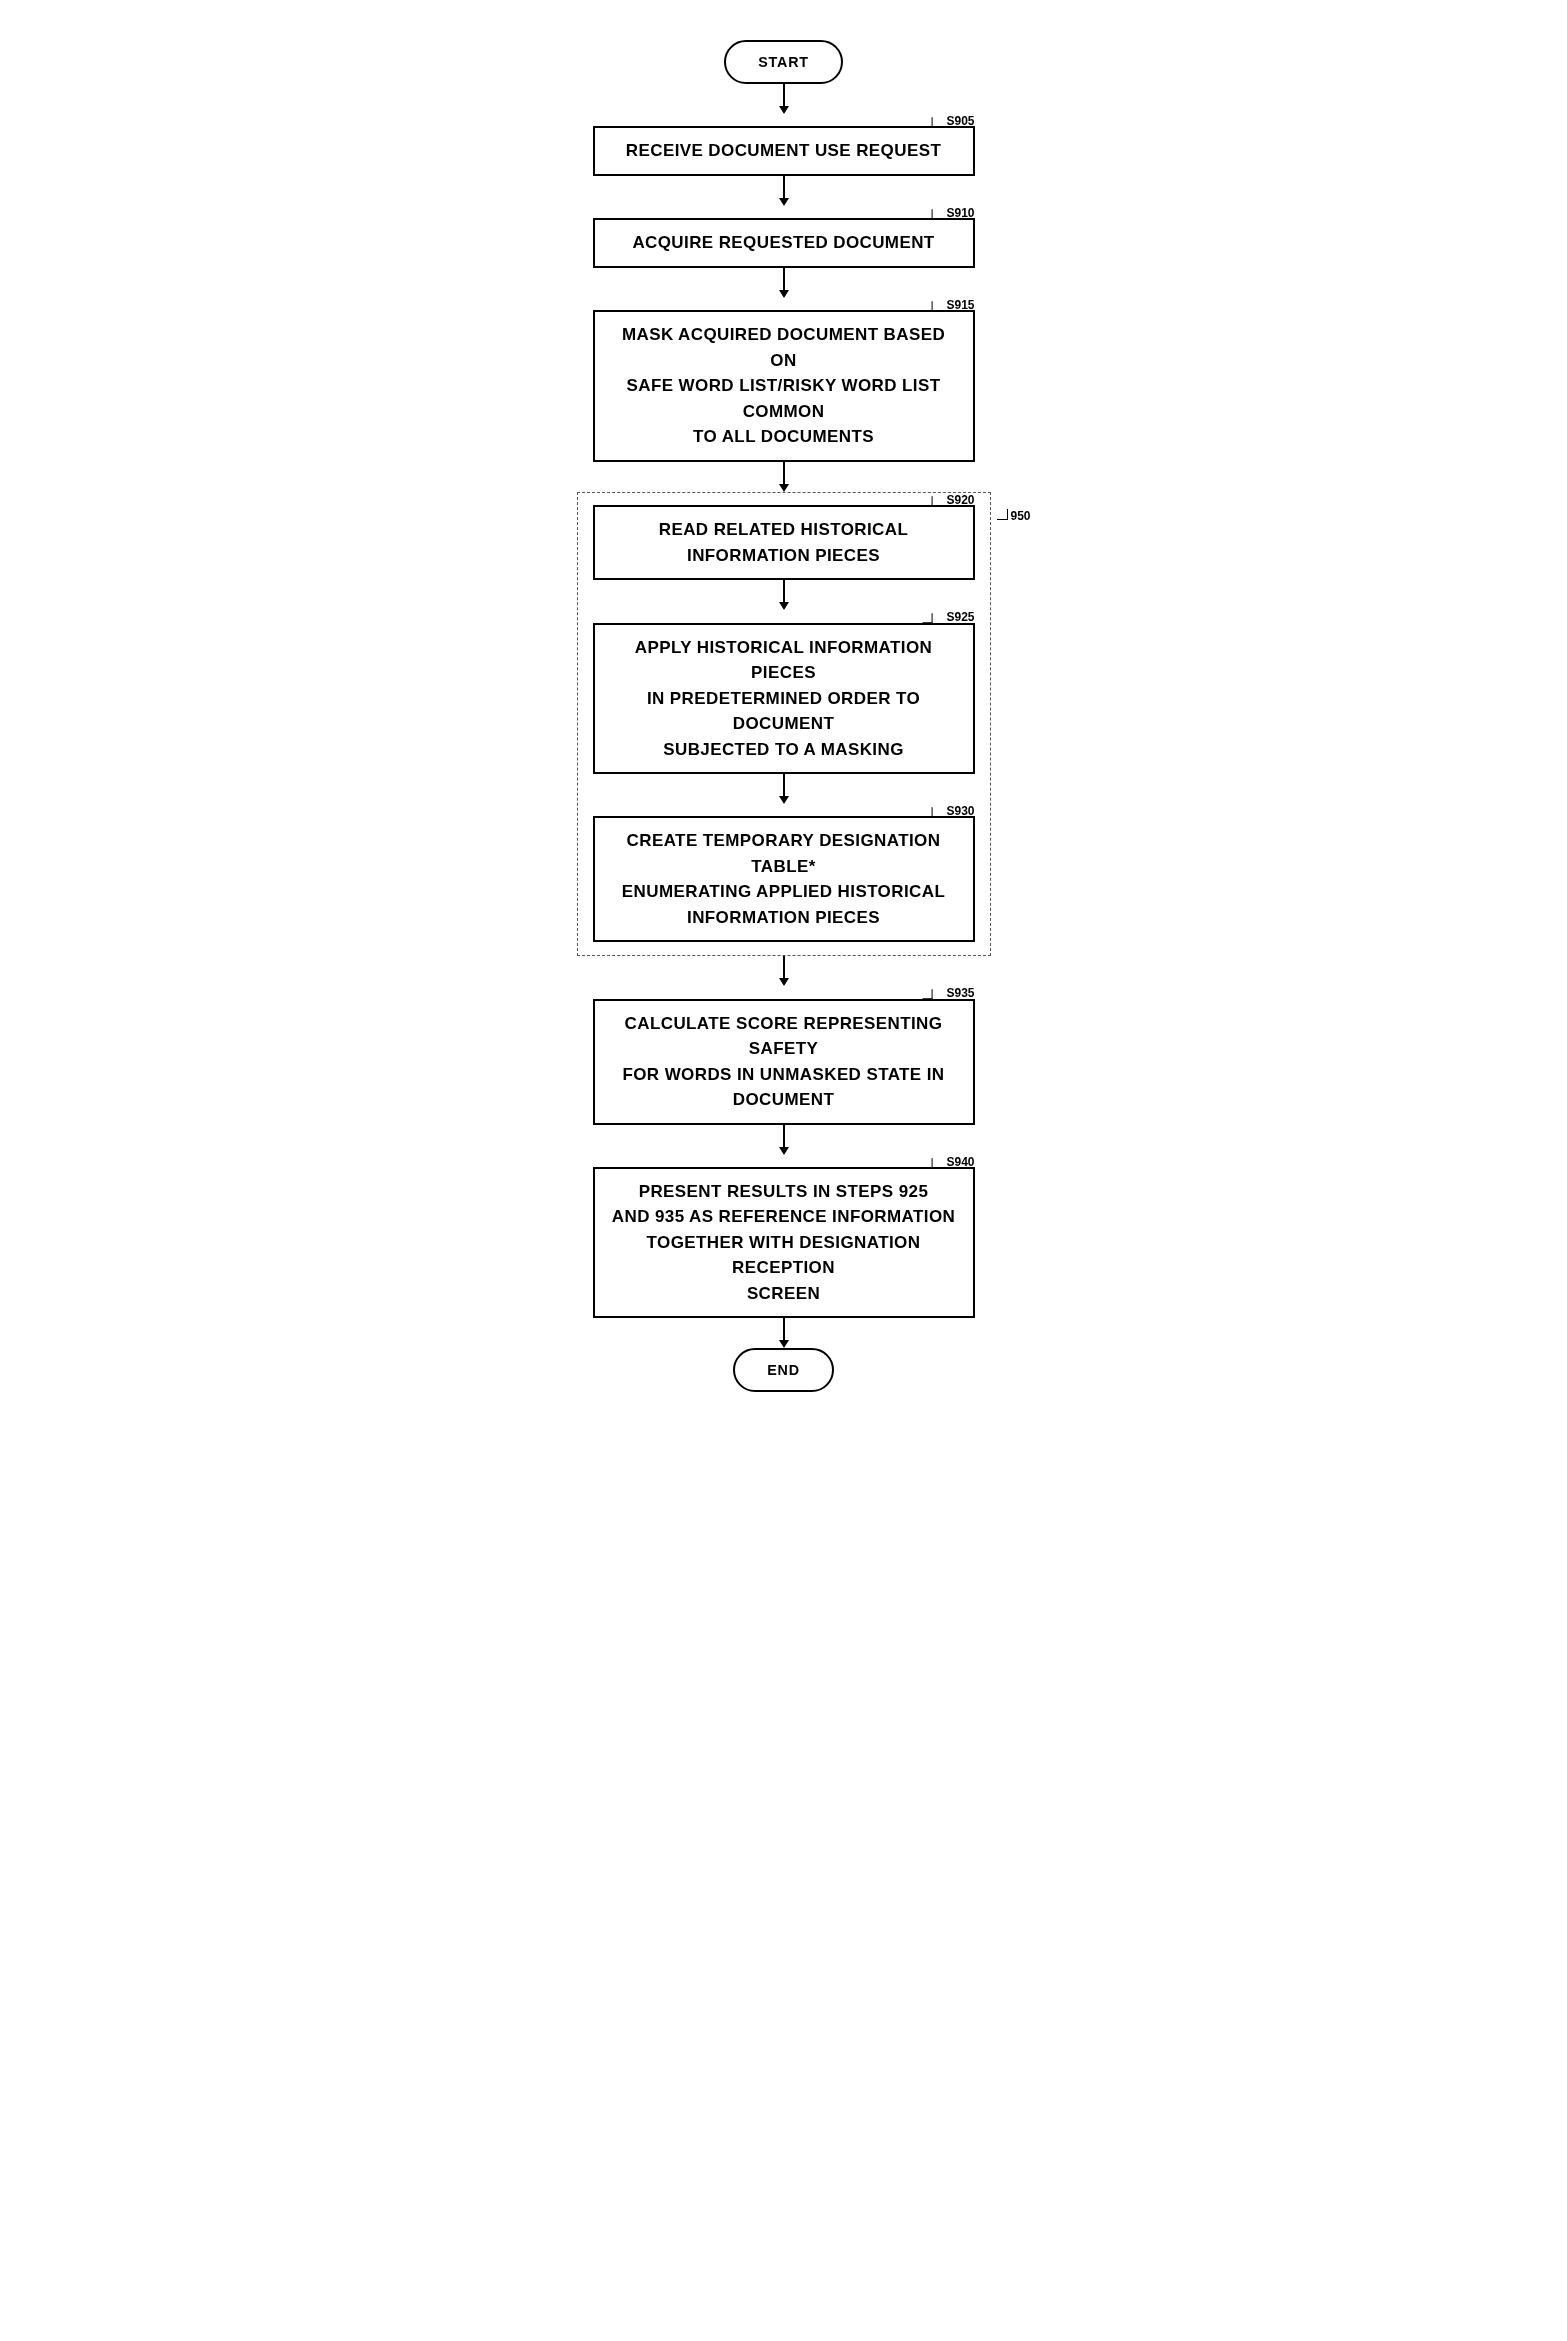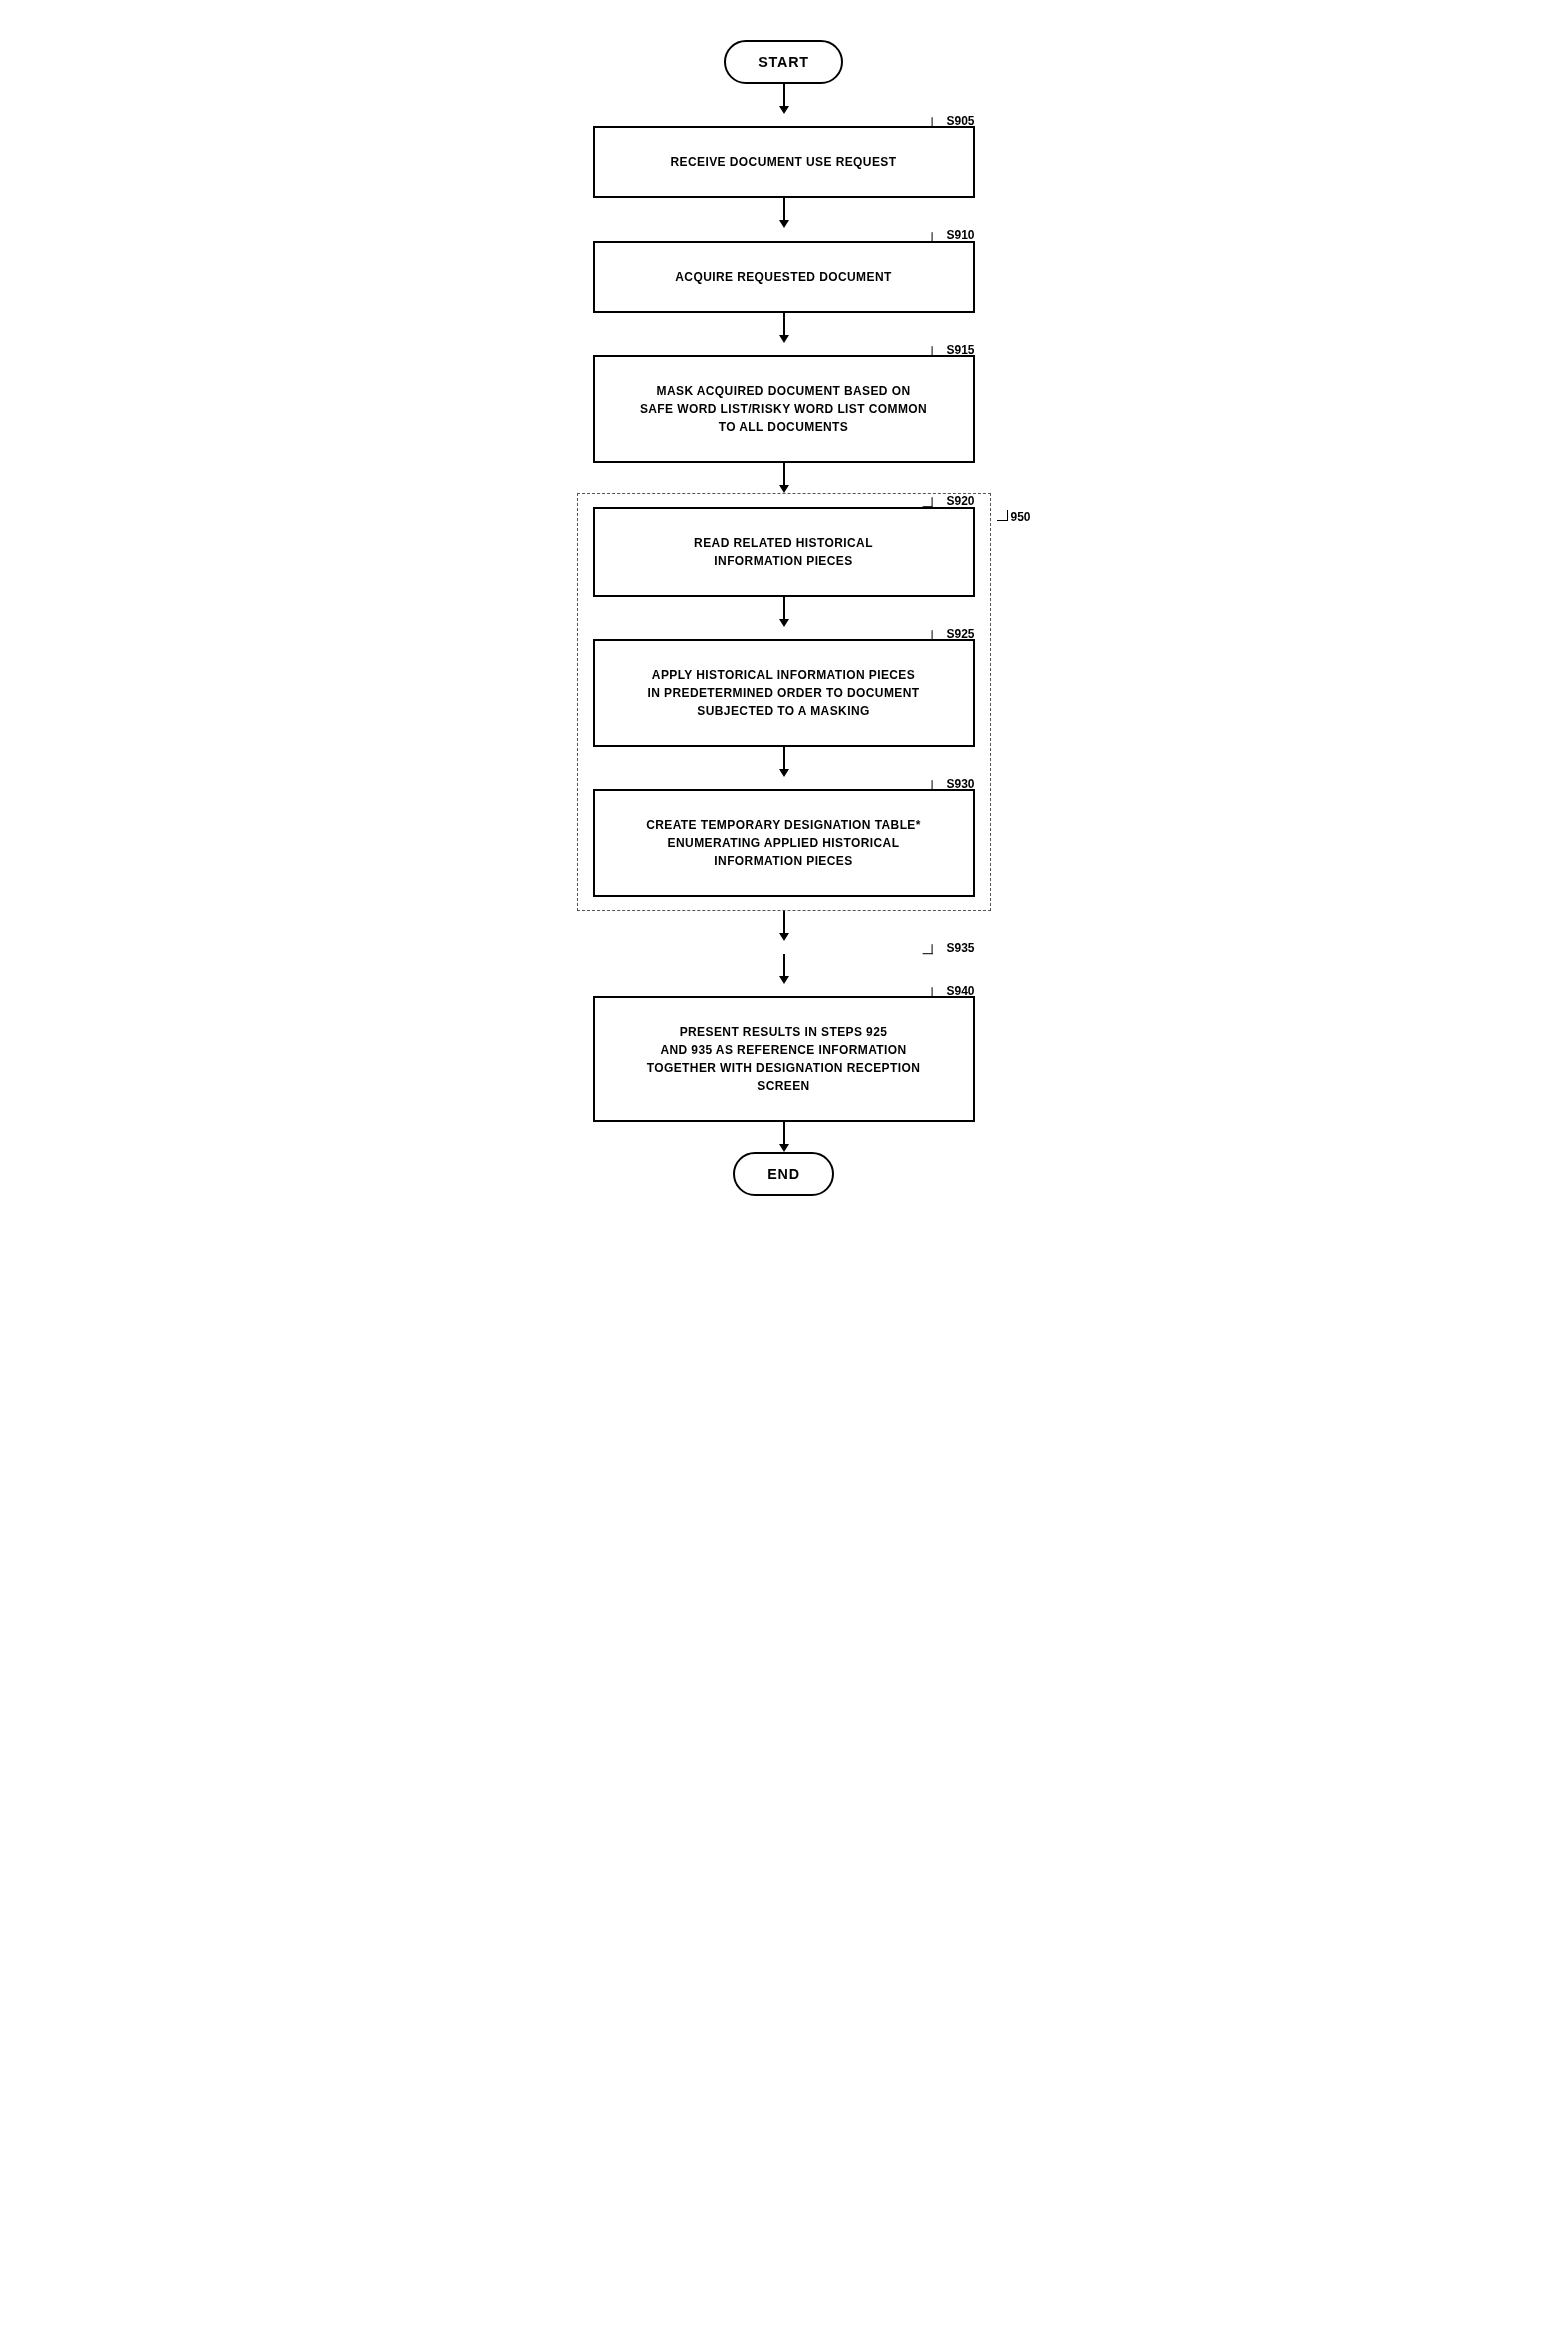--- a/index.html
+++ b/index.html
@@ -28,22 +28,22 @@
       font-size: 14.3px;
       font-weight: bold;
       letter-spacing: 0.8px;
       background: #fff;
       text-align: center;
       min-width: 96px;
     }
     
     .process-box {
       border: 2px solid #000;
-      padding: 25px 16px;
-      font-size: 12px;
+      padding: 10px 16px;
+      font-size: 17px;
       font-weight: bold;
       letter-spacing: 0.4px;
       background: #fff;
       text-align: center;
       width: 382px;
       line-height: 1.5;
     }
     
     .arrow-down {
       display: flex;
@@ -213,20 +213,23 @@
     <div class="arrow-head"></div>
   </div>
 
   <div class="step-label-row">
     <span class="step-label">
       <span class="hook"></span>
         <span>S935</span>
     </span>
   </div>
 
+  <div class="process-box">
+    CALCULATE SCORE REPRESENTING SAFETY<br>FOR WORDS IN UNMASKED STATE IN DOCUMENT
+  </div>
 
   <div class="arrow-down">
     <div class="arrow-line"></div>
     <div class="arrow-head"></div>
   </div>
 
   <div class="step-label-row">
     <span class="step-label">
       <span class="hook"></span>
         <span>S940</span>

